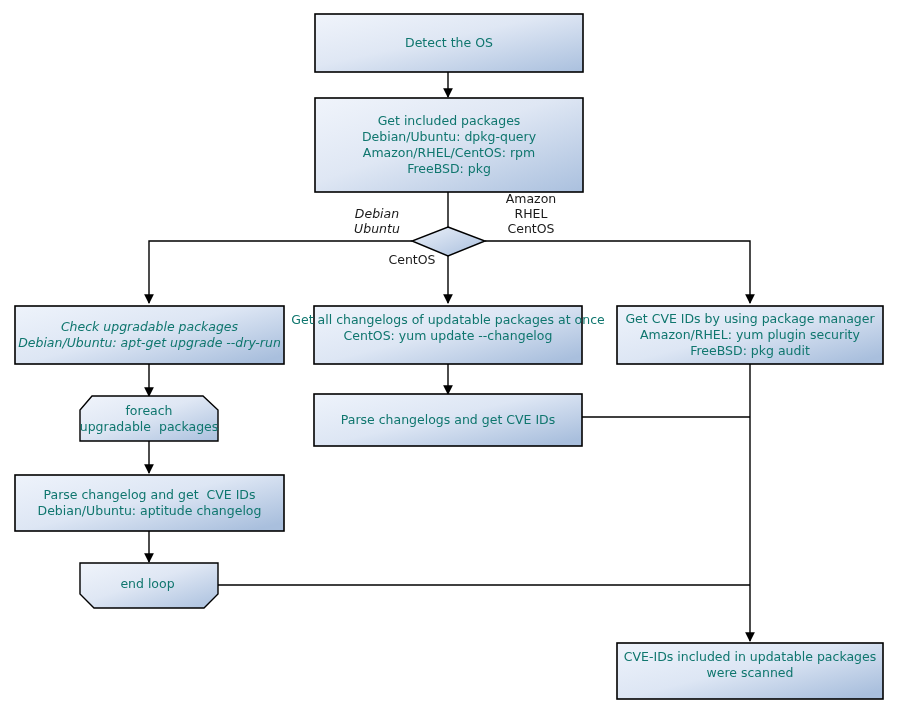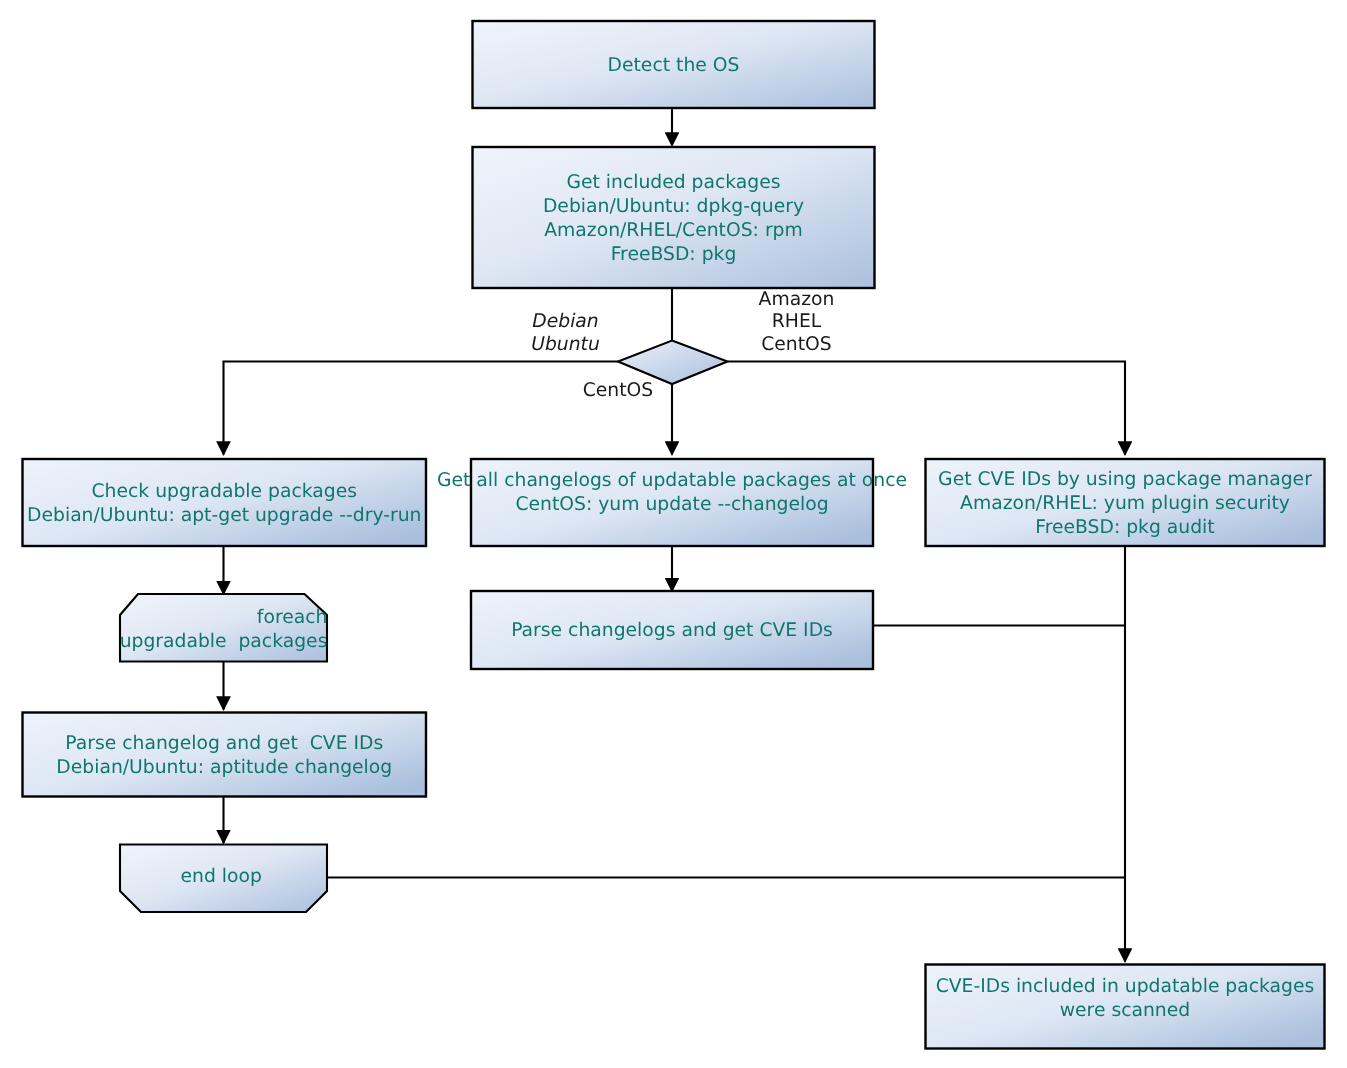--- a/index.html
+++ b/index.html
@@ -121,31 +121,31 @@
     <rect x="617" y="643" width="266" height="56" fill="url(#boxgradwide)" stroke="#000000" stroke-width="1.6"></rect>
   </svg>
 
   <div class="node-label" style="left:315px; top:14px; width:268px; height:58px;">Detect the OS</div>
 
   <div class="node-label" style="left:315px; top:98px; width:268px; height:94px;">Get included packages
 Debian/Ubuntu: dpkg-query
 Amazon/RHEL/CentOS: rpm
 FreeBSD: pkg</div>
 
-  <div class="node-label" style="left:15px; top:306px; width:269px; height:58px;">Check upgradable packages
+  <div class="node-label" style="left:15px; top:306px; width:269px; height:58px;font-style:italic;">Check upgradable packages
 Debian/Ubuntu: apt-get upgrade --dry-run</div>
 
   <div class="node-label" style="left:310px; top:306px; width:276px; height:44px;">Get all changelogs of updatable packages at once
 CentOS: yum update --changelog</div>
 
   <div class="node-label" style="left:617px; top:306px; width:266px; height:58px;">Get CVE IDs by using package manager
 Amazon/RHEL: yum plugin security
 FreeBSD: pkg audit</div>
 
-  <div class="node-label" style="left:80px; top:396px; width:138px; height:45px;text-align:right;">foreach
+  <div class="node-label" style="left:80px; top:396px; width:138px; height:45px;">foreach
 upgradable  packages</div>
 
   <div class="node-label" style="left:314px; top:394px; width:268px; height:52px;">Parse changelogs and get CVE IDs</div>
 
   <div class="node-label" style="left:15px; top:475px; width:269px; height:56px;">Parse changelog and get  CVE IDs
 Debian/Ubuntu: aptitude changelog</div>
 
   <div class="node-label" style="left:80px; top:563px; width:135px; height:42px;">end loop</div>
 
   <div class="node-label" style="left:617px; top:643px; width:266px; height:44px;">CVE-IDs included in updatable packages

